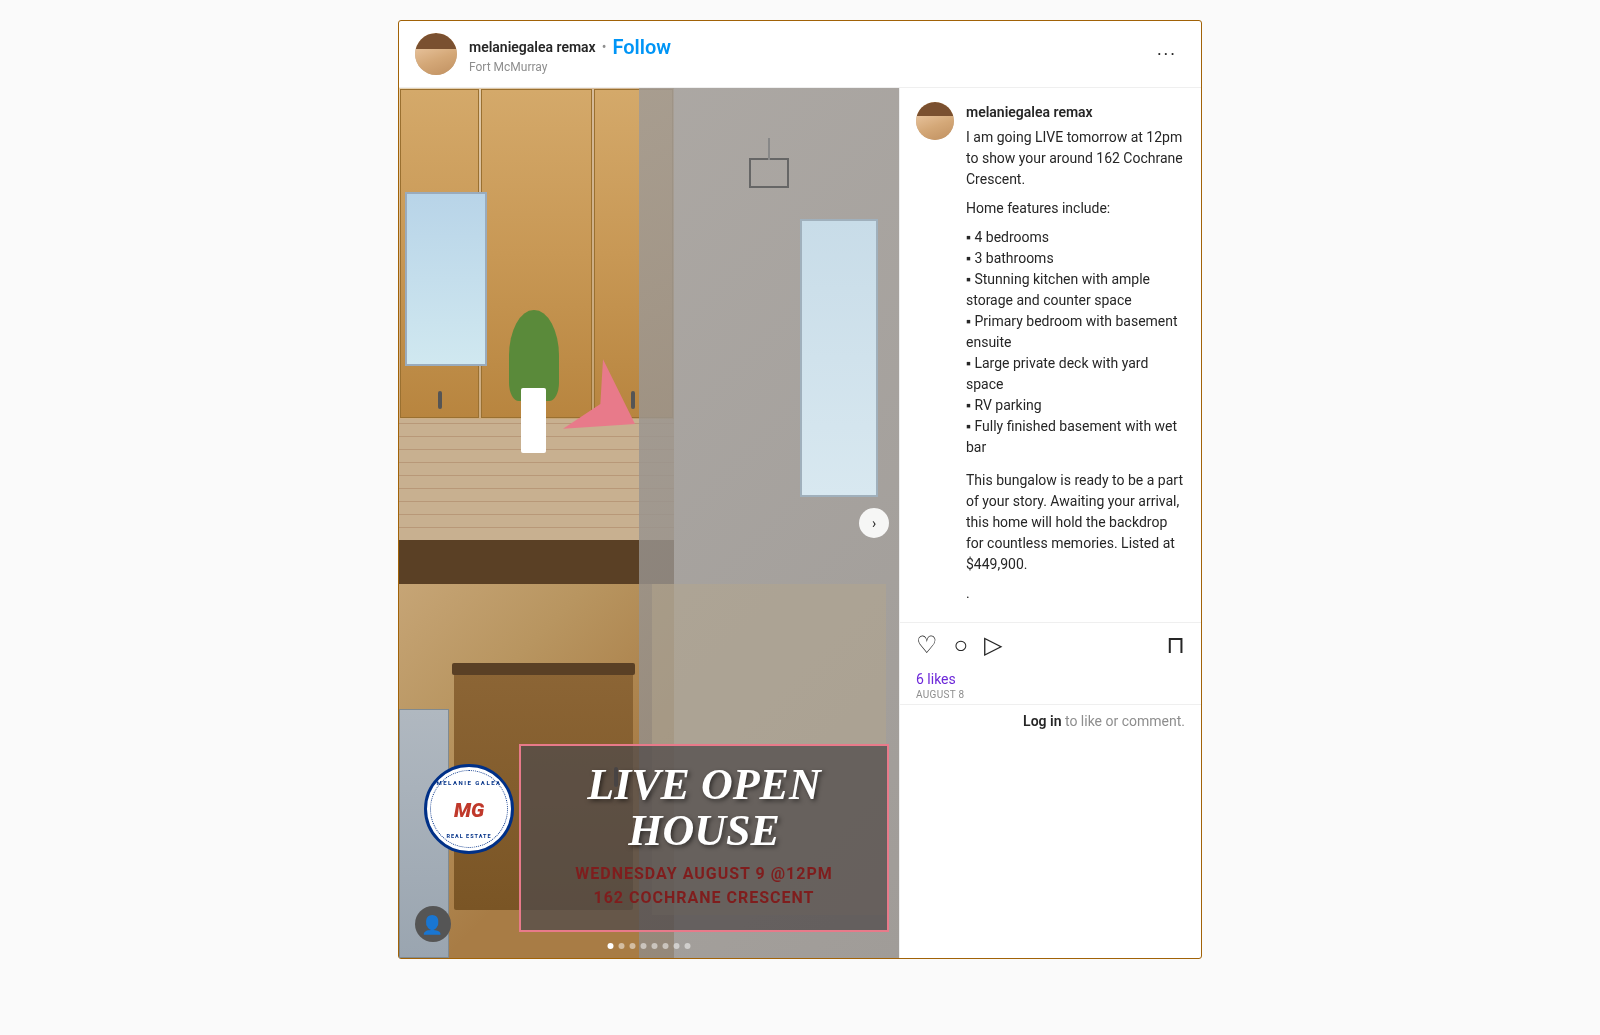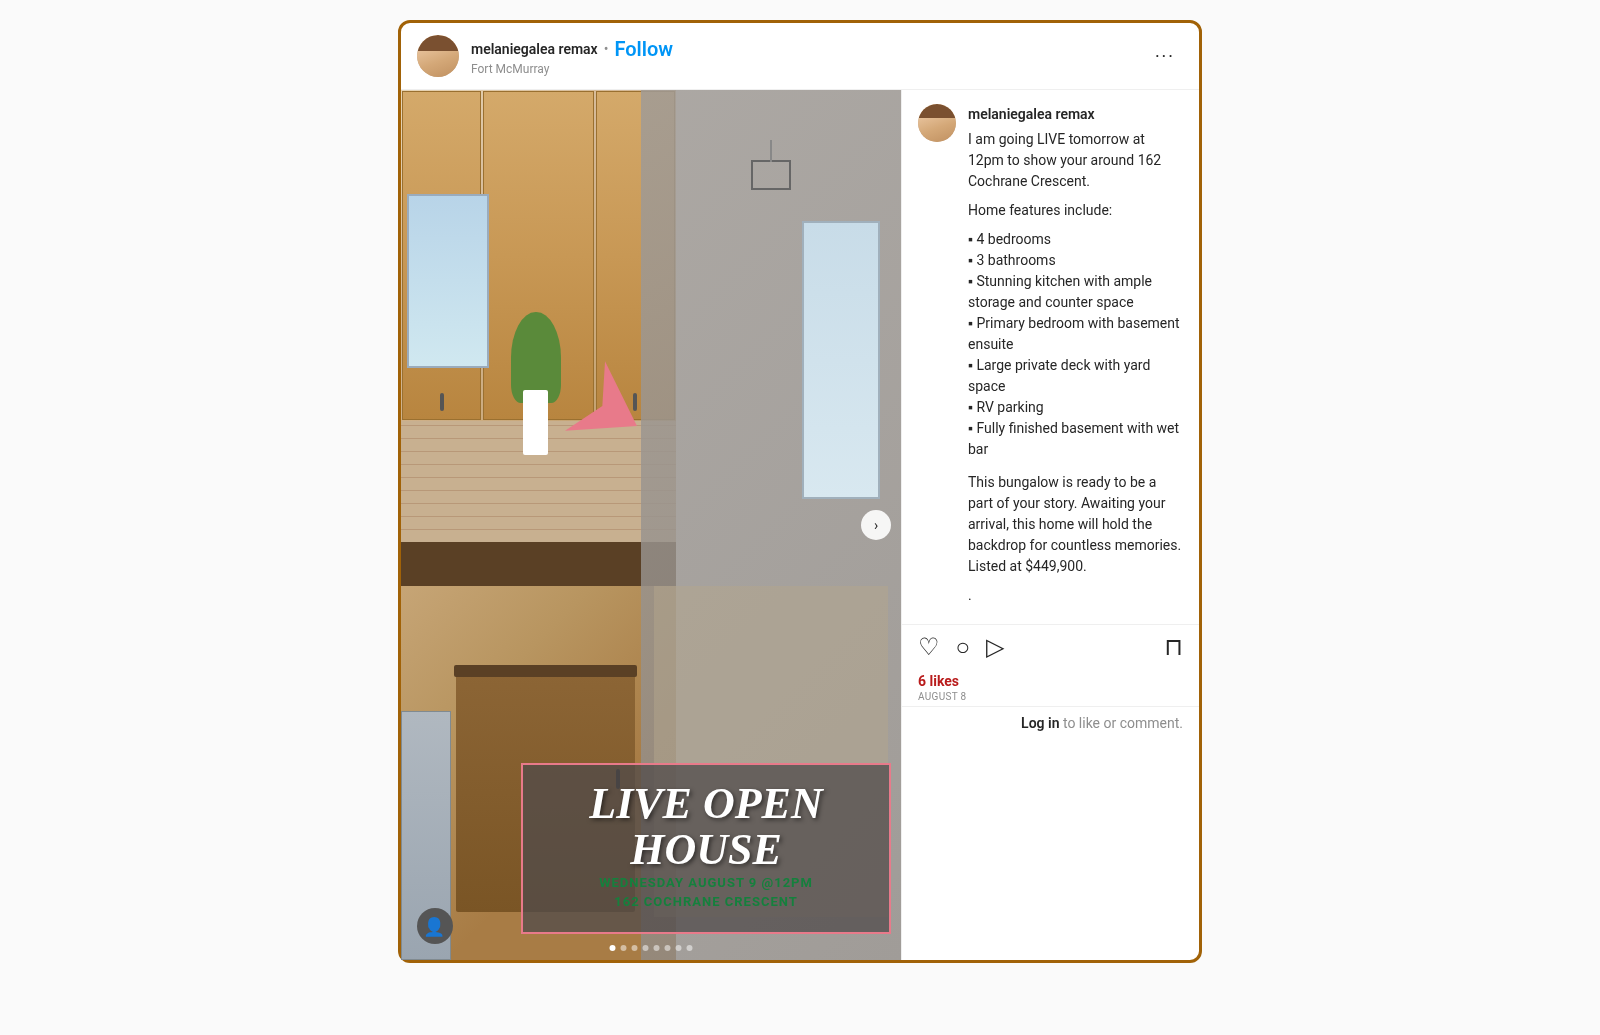--- a/index.html
+++ b/index.html
@@ -8,22 +8,22 @@
       background: #fafafa;
       display: flex;
       justify-content: center;
       align-items: flex-start;
       min-height: 100vh;
       padding: 20px;
     }
     .post-container {
       width: 804px;
       background: #fff;
-      border: 3px solid #a16207;
-      border-radius: 12px;
+      border: 1px solid #a16207;
+      border-radius: 3px;
       display: flex;
       flex-direction: column;
     }
     
     .post-header {
       display: flex;
       align-items: center;
       padding: 12px 16px;
       border-bottom: 1px solid #efefef;
     }
@@ -361,24 +361,25 @@
     .live-open-house-title {
       font-size: 44px;
       font-weight: 900;
       font-style: italic;
       color: white;
       line-height: 1.05;
       font-family: Georgia, serif;
       text-shadow: 2px 2px 4px rgba(0,0,0,0.5);
     }
     .event-details {
-      font-size: 13px;
+      font-size: 16px;
       font-weight: 700;
-      color: #15803d;
+      color: #7f1d1d;
       letter-spacing: 1px;
+      margin-top: 8px;
       line-height: 1.5;
     }
     
     .image-dots {
       position: absolute;
       bottom: 1%;
       left: 50%;
       transform: translateX(-50%);
       display: flex;
       gap: 5px;
@@ -518,23 +519,23 @@
     .action-icon-right {
       cursor: pointer;
       font-size: 24px;
       color: #262626;
     }
     
     .post-likes {
       padding: 4px 16px;
     }
     .likes-count {
-      font-weight: 700;
+      font-weight: 400;
       font-size: 14px;
-      color: #b91c1c;
+      color: #6d28d9;
     }
     .post-date {
       font-size: 10px;
       color: #8e8e8e;
       text-transform: uppercase;
       letter-spacing: 0.3px;
       margin-top: 2px;
     }
     
     .post-login {
@@ -624,20 +625,28 @@
 
           <div class="dining-table"></div>
         </div>
 
         <div class="arrow-overlay">
           <svg width="120" height="120" viewBox="0 0 120 120">
             <polygon points="30,20 90,60 30,100 50,60" fill="#e87a8a" transform="rotate(30, 60, 60)"></polygon>
           </svg>
         </div>
 
+        <div class="logo-overlay">
+          <div class="logo-inner">
+            <div class="logo-circle-border"></div>
+            <span class="logo-top-text">MELANIE GALEA</span>
+            <span class="logo-monogram">MG</span>
+            <span class="logo-bottom-text">REAL ESTATE</span>
+          </div>
+        </div>
 
         <div class="text-overlay-box">
           <div class="live-open-house-title">
             <span>LIVE OPEN</span><br>
             <span>HOUSE</span>
           </div>
           <div class="event-details">
             <div>WEDNESDAY AUGUST 9 @12PM</div>
             <div>162 COCHRANE CRESCENT</div>
           </div>

